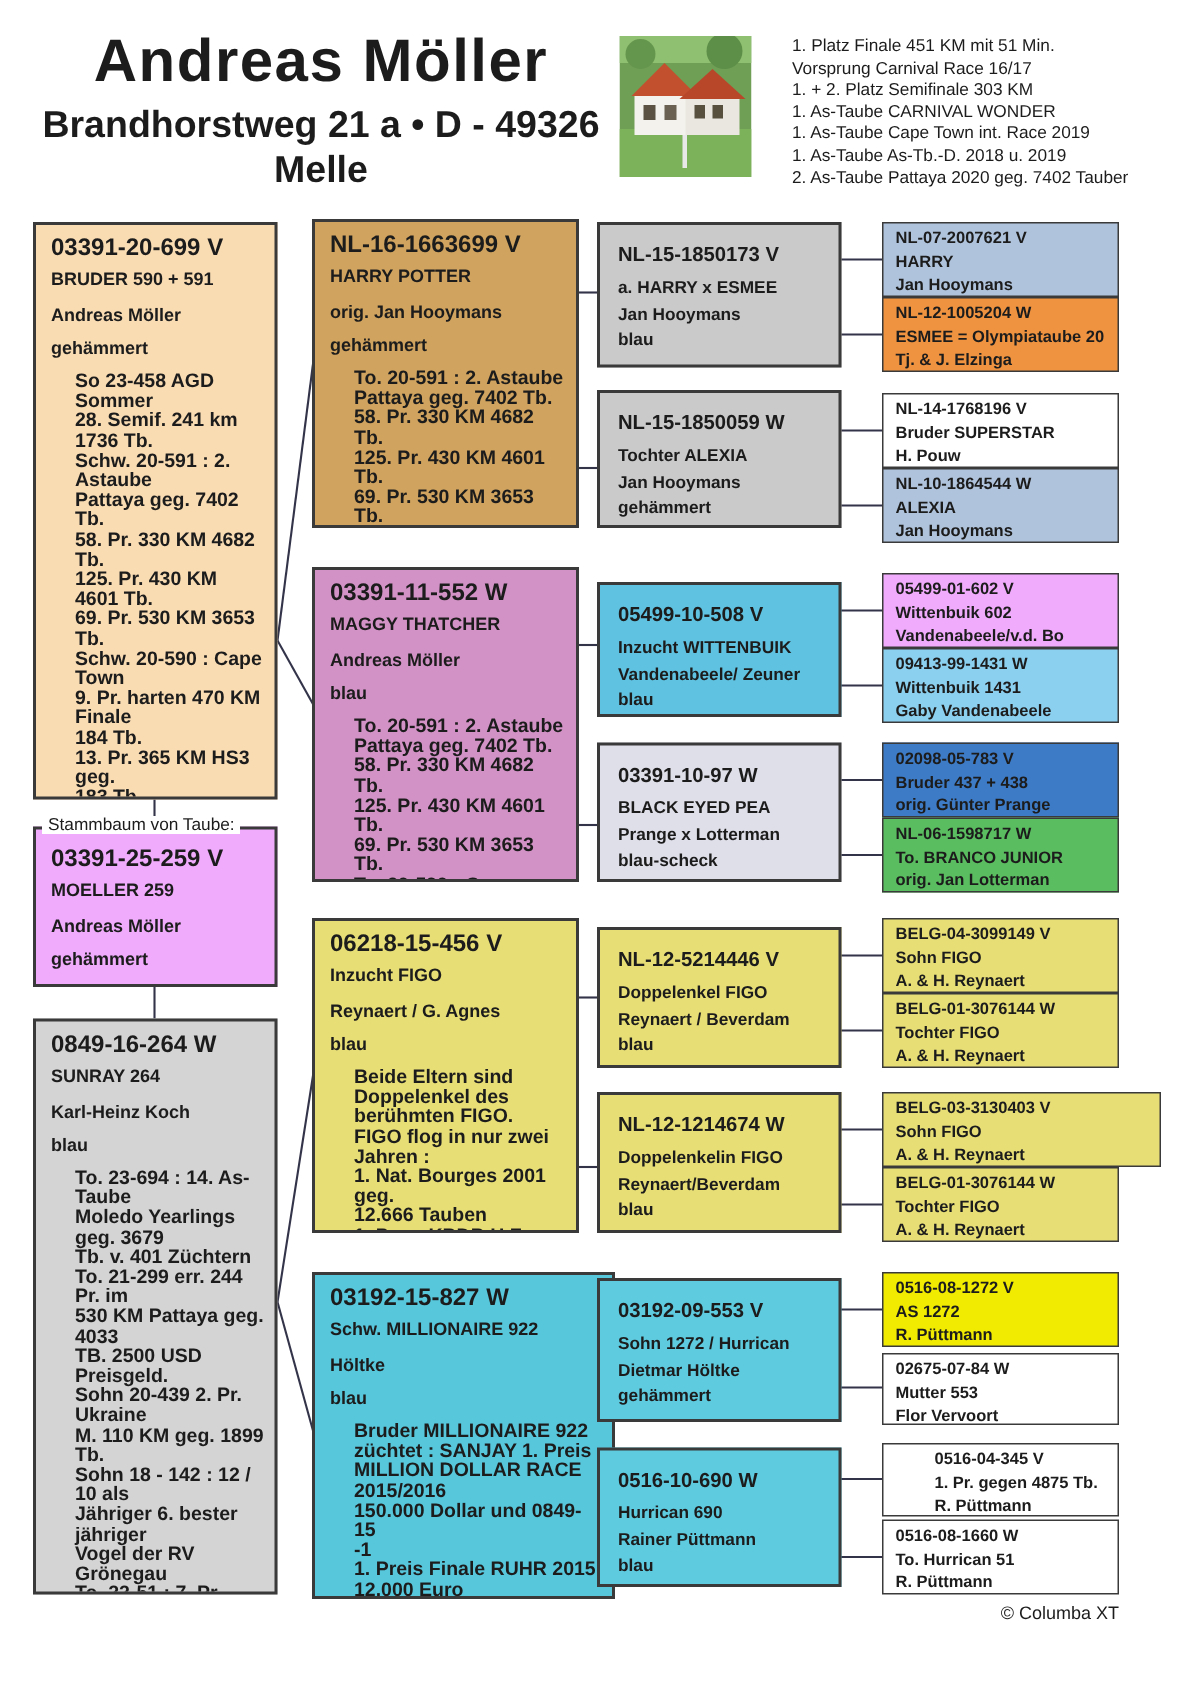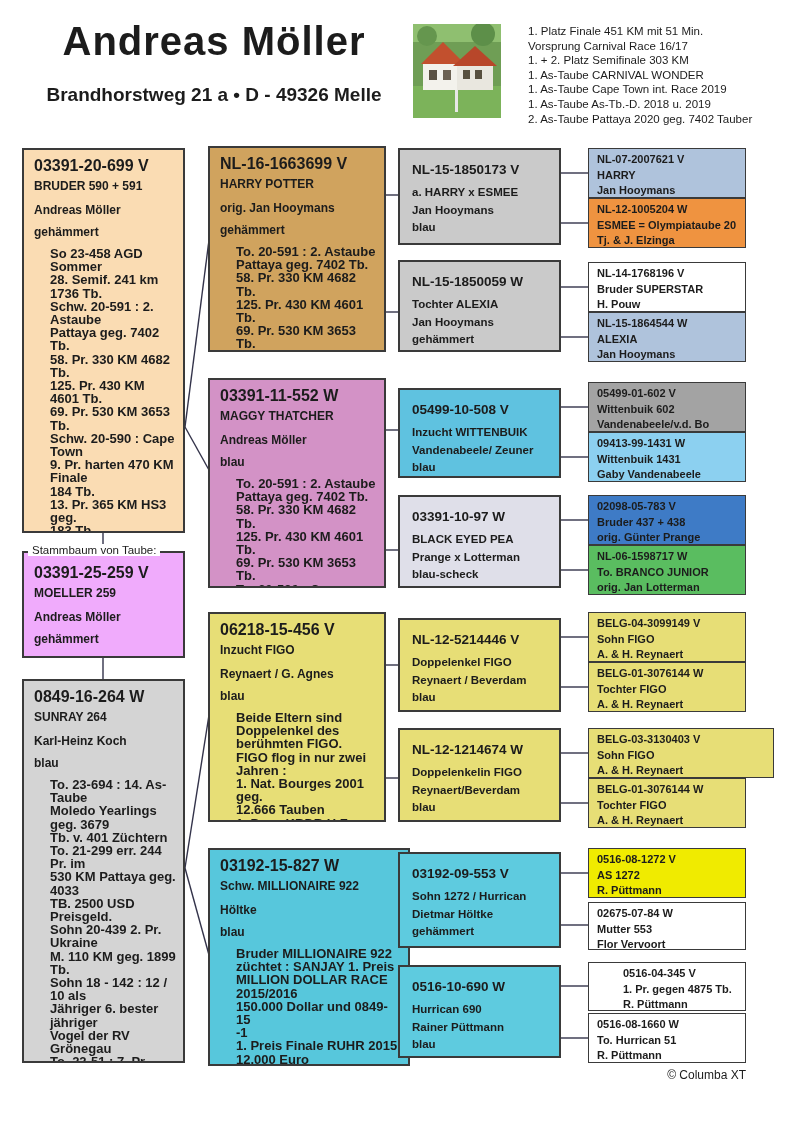--- a/index.html
+++ b/index.html
@@ -1,21 +1,21 @@
 <!DOCTYPE html>
 <html><head>
 <meta charset="utf-8">
 <style>
   html,body{margin:0;padding:0;background:#fff;}
   #page{position:relative;width:800px;height:1131px;background:#fff;overflow:hidden;
         font-family:"Liberation Sans", sans-serif;color:#1c1c1c;}
   
   #hdr-left{position:absolute;left:18px;top:18px;width:392px;text-align:center;}
   #hdr-name{font-size:40px;font-weight:bold;letter-spacing:1px;line-height:46px;}
-  #hdr-addr{font-size:19px;font-weight:bold;line-height:30px;margin-top:16px;}
+  #hdr-addr{font-size:25px;font-weight:bold;line-height:30px;margin-top:4px;}
   #hdr-mail{font-size:19px;font-weight:bold;line-height:24px;margin-top:2px;}
   #photo{position:absolute;left:413px;top:24px;width:88px;height:94px;}
   #achv{position:absolute;left:528px;top:24px;width:238px;font-size:11.5px;line-height:14.6px;}
   
   .box{position:absolute;box-sizing:border-box;border:2px solid #3a3a3a;overflow:hidden;
        padding:4px 6px;background:#fff;z-index:2;font-weight:bold;}
   .box .ring{font-size:16px;line-height:20px;margin:2px 0 3px 4px;white-space:nowrap;}
   .box .sub{font-size:12px;line-height:15px;margin:0 0 7px 4px;white-space:nowrap;}
   .box .sub.first{margin-bottom:9px;}
   .box .body{font-size:13px;line-height:13.2px;margin-left:20px;white-space:pre-line;}
@@ -303,25 +303,25 @@
     <div class="ring">NL-12-1005204 W</div>
     <div class="ln">ESMEE = Olympiataube 20</div>
     <div class="ln">Tj. &amp; J. Elzinga</div>
   </div>
   <div class="box g4" style="left: 588px; top: 262px; width: 158px; height: 50px; background-color: rgb(255, 255, 255);">
     <div class="ring">NL-14-1768196 V</div>
     <div class="ln">Bruder SUPERSTAR</div>
     <div class="ln">H. Pouw</div>
   </div>
   <div class="box g4" style="left: 588px; top: 312px; width: 158px; height: 50px; background-color: rgb(175, 195, 220);">
-    <div class="ring">NL-15-1864544 W</div>
+    <div class="ring">NL-10-1864544 W</div>
     <div class="ln">ALEXIA</div>
     <div class="ln">Jan Hooymans</div>
   </div>
-  <div class="box g4" style="left: 588px; top: 382px; width: 158px; height: 50px; background-color: #a3a3a3;">
+  <div class="box g4" style="left: 588px; top: 382px; width: 158px; height: 50px; background-color: #f0abfc;">
     <div class="ring">05499-01-602 V</div>
     <div class="ln">Wittenbuik 602</div>
     <div class="ln">Vandenabeele/v.d. Bo</div>
   </div>
   <div class="box g4" style="left: 588px; top: 432px; width: 158px; height: 50px; background-color: rgb(140, 208, 240);">
     <div class="ring">09413-99-1431 W</div>
     <div class="ln">Wittenbuik 1431</div>
     <div class="ln">Gaby Vandenabeele</div>
   </div>
   <div class="box g4" style="left: 588px; top: 495px; width: 158px; height: 50px; background-color: rgb(62, 123, 198);">

